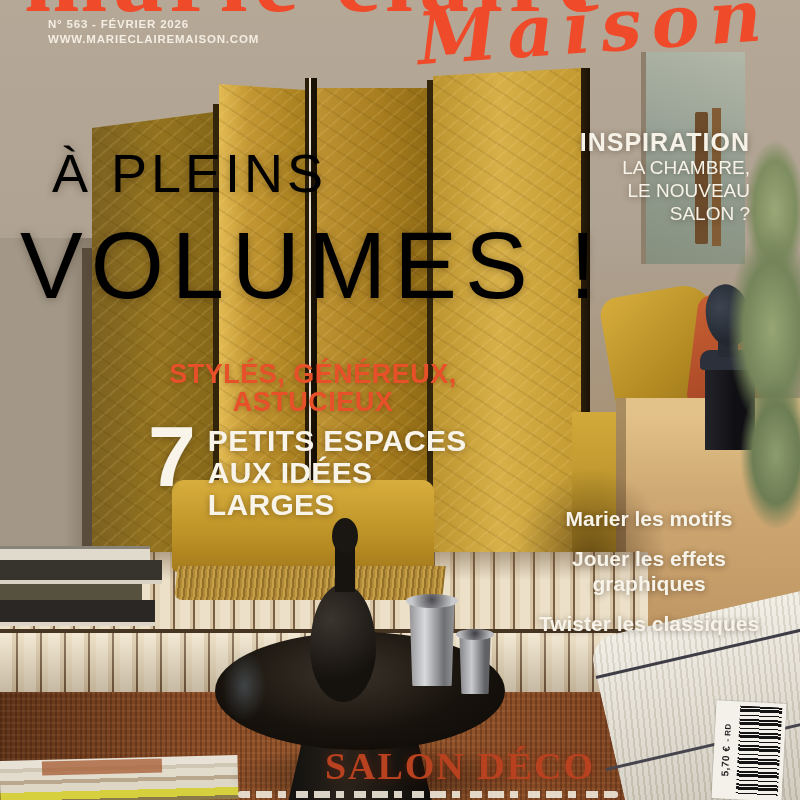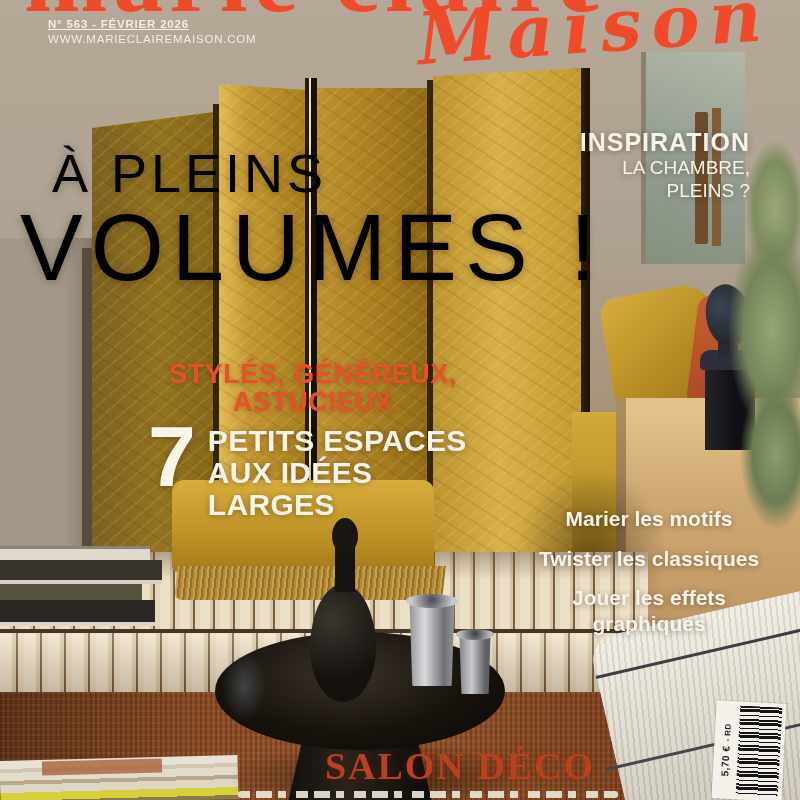--- a/index.html
+++ b/index.html
@@ -97,25 +97,25 @@
     background:linear-gradient(90deg,#8f8f93,#d9dadc 35%,#6e6f73 75%,#9a9b9e);}
   .cup-large-rim{left:406px;top:594px;width:52px;height:14px;border-radius:50%;background:radial-gradient(circle at 50% 40%,#4a4a50,#c9cacd 75%);}
   .cup-small{left:458px;top:634px;width:34px;height:60px;border-radius:3px 3px 5px 5px;clip-path:polygon(4% 0,96% 0,90% 100%,10% 100%);
     background:linear-gradient(90deg,#7e7e82,#c9cacd 40%,#606165 80%);}
   .cup-small-rim{left:456px;top:629px;width:38px;height:11px;border-radius:50%;background:radial-gradient(circle at 50% 40%,#3e3e44,#b9babd 75%);}
 
   
   .txt{position:absolute;z-index:5;}
   .brand-main{left:24px;top:-80px;font-family:"Liberation Serif",serif;font-weight:700;font-size:100px;letter-spacing:6px;color:#ef4b2b;white-space:nowrap;}
   .brand-script{right:28px;top:-16px;font-family:"DejaVu Serif",serif;font-style:italic;font-weight:700;font-size:72px;letter-spacing:10px;color:#ef4b2b;transform:rotate(-4deg);white-space:nowrap;}
-  .issue{left:48px;top:18px;font-size:11.5px;font-weight:700;color:#f3ede2;letter-spacing:.8px;text-decoration:underline;}
-  .website{left:48px;top:33px;font-size:11.5px;font-weight:400;color:#f3ede2;letter-spacing:.8px;}
+  .issue{left:48px;top:18px;font-size:11.5px;font-weight:700;color:#f3ede2;letter-spacing:.8px;}
+  .website{left:48px;top:33px;font-size:11.5px;font-weight:700;color:#f3ede2;letter-spacing:.8px;}
   .headline{left:20px;top:146px;color:#000000;font-family:Liberation Sans, sans-serif;text-shadow:0 1px 8px rgba(40,25,10,.35);}
   .hl1{font-size:54px;letter-spacing:4px;line-height:1;padding-left:32px;}
-  .hl2{font-size:94px;letter-spacing:8px;line-height:1.02;margin-top:0;}
+  .hl2{font-size:94px;letter-spacing:8px;line-height:1.02;margin-top:18px;}
   .insp{right:50px;top:128px;text-align:right;color:#f6f2e8;text-shadow:0 1px 6px rgba(40,25,10,.4);}
   .insp-k{font-size:25px;font-weight:700;letter-spacing:1px;}
   .insp-l{font-size:19px;font-weight:400;line-height:1.2;}
   .feature{left:148px;top:360px;width:330px;text-align:center;}
   .eyebrow{color:#e8502a;font-weight:800;font-size:27px;line-height:1.05;letter-spacing:.5px;text-shadow:0 1px 5px rgba(60,20,5,.3);}
   .feature-row{display:flex;justify-content:center;align-items:flex-start;gap:12px;margin-top:4px;color:#f8f4ea;text-shadow:0 1px 6px rgba(40,25,10,.4);}
   .count{font-size:86px;font-weight:800;line-height:.82;}
   .feature-lines{text-align:left;font-size:30px;font-weight:800;line-height:1.08;padding-top:4px;letter-spacing:.3px;}
   .aime{right:36px;top:492px;width:230px;text-align:center;color:#f7f3e9;text-shadow:0 1px 6px rgba(40,25,10,.45);}
   .aime-t{font-size:27px;font-weight:800;}
@@ -207,37 +207,38 @@
   <div class="txt website">WWW.MARIECLAIREMAISON.COM</div>
 
   <div class="txt headline">
     <div class="hl1">À PLEINS</div>
     <div class="hl2">VOLUMES !</div>
   </div>
 
   <div class="txt insp">
     <div class="insp-k">INSPIRATION</div>
     <div class="insp-l">LA CHAMBRE,</div>
-    <div class="insp-l">PLEINS ?</div>
+    <div class="insp-l">LE NOUVEAU</div>
+    <div class="insp-l">SALON ?</div>
   </div>
 
   <div class="txt feature">
     <div class="eyebrow">STYLÉS, GÉNÉREUX,</div>
     <div class="eyebrow">ASTUCIEUX</div>
     <div class="feature-row">
       <div class="count">7</div>
       <div class="feature-lines">
         <div>PETITS ESPACES</div>
         <div>AUX IDÉES LARGES</div>
       </div>
     </div>
   </div>
 
   <div class="txt aime">
     <div class="aime-i">Marier les motifs</div>
+    <div class="aime-i">Jouer les effets graphiques</div>
     <div class="aime-i">Twister les classiques</div>
-    <div class="aime-i">Jouer les effets graphiques</div>
   </div>
 
   <div class="txt envies">SALON DÉCO</div>
   <div class="txt teaser-crop"></div>
 
 </div>
 
 </body></html>

